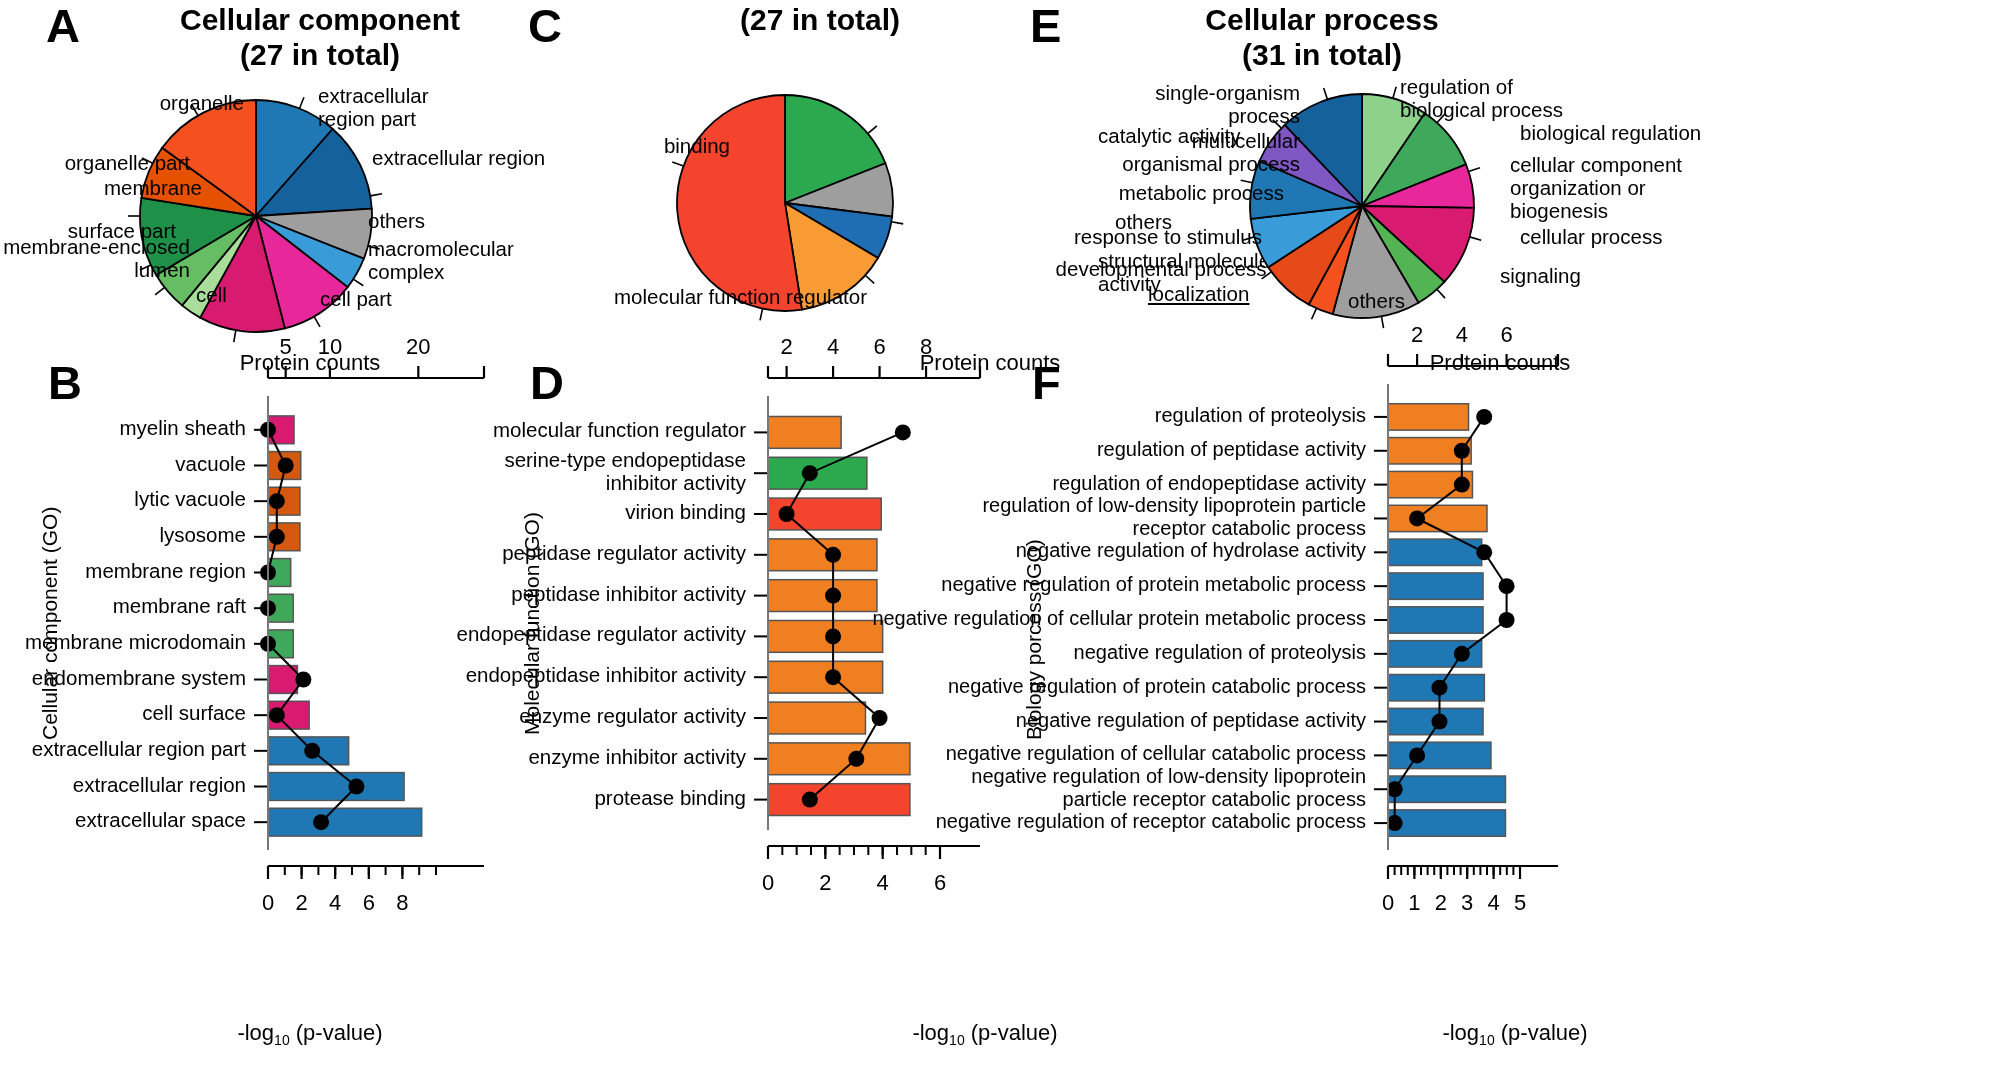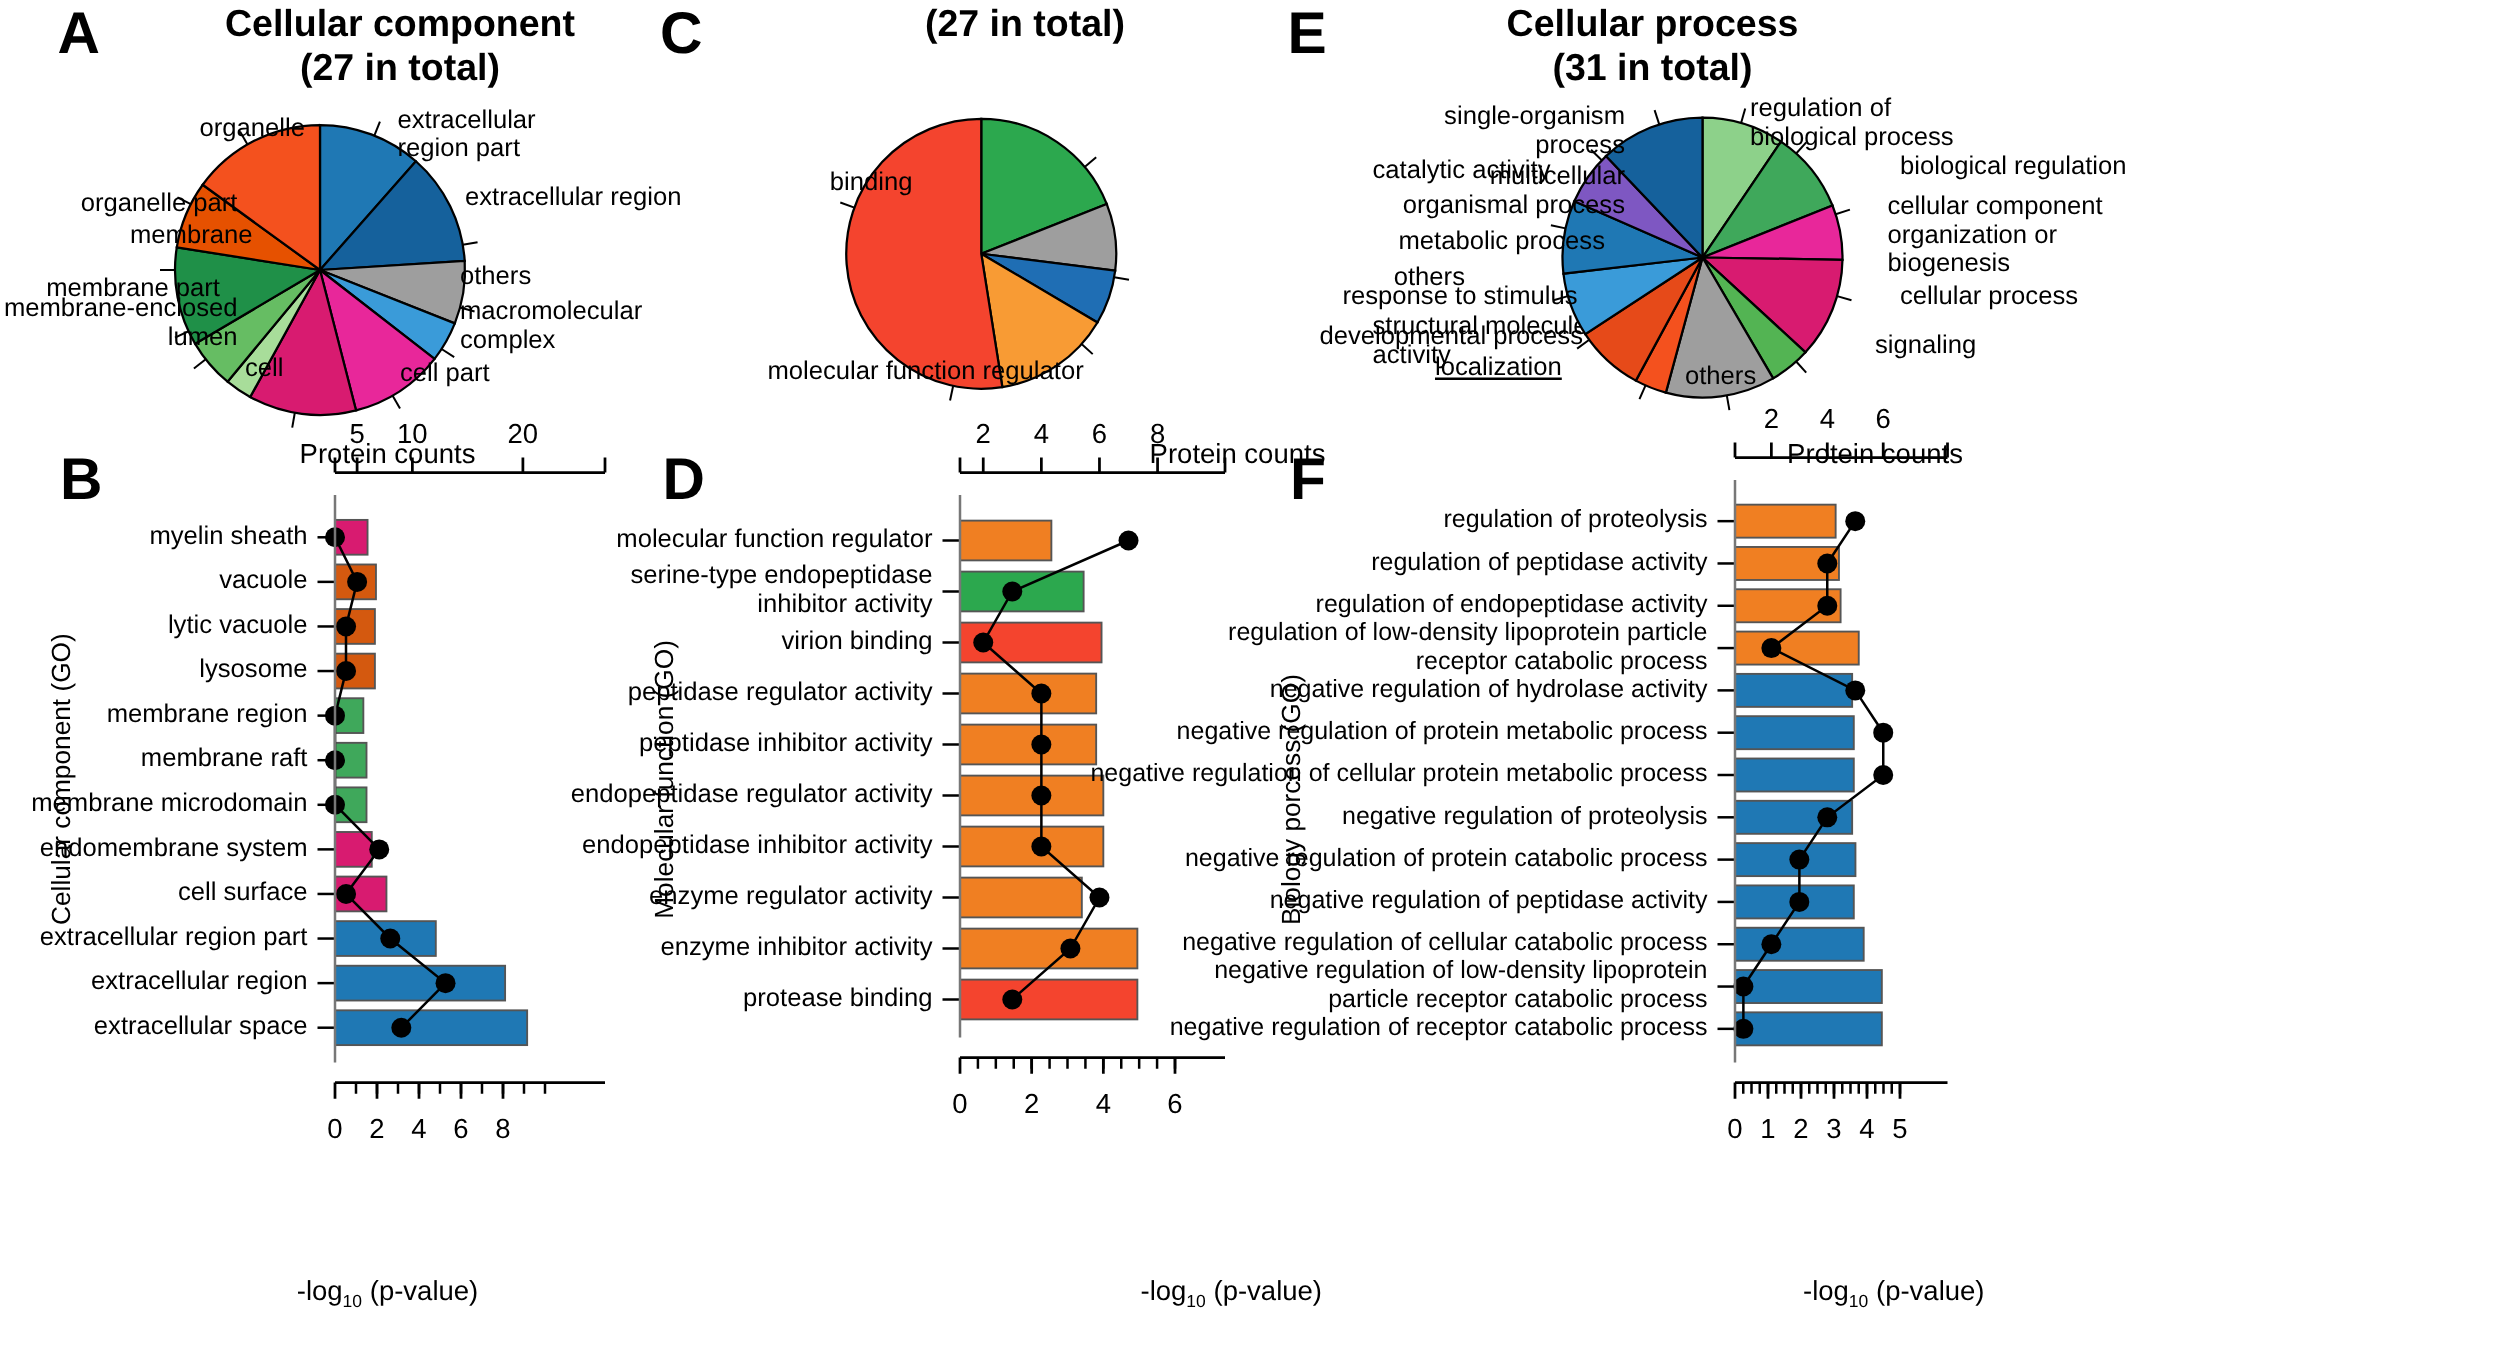--- a/index.html
+++ b/index.html
@@ -61,21 +61,21 @@
 <div class="pielbl r" style="left:318px;top:85px;">extracellular
 region part</div>
 <div class="pielbl r" style="left:372px;top:147px;">extracellular region</div>
 <div class="pielbl r" style="left:368px;top:210px;">others</div>
 <div class="pielbl r" style="left:368px;top:238px;">macromolecular
 complex</div>
 <div class="pielbl r" style="left:320px;top:288px;">cell part</div>
 <div class="pielbl c" style="left:196px;top:284px;">cell</div>
 <div class="pielbl l" style="left:0px;top:236px;width:190px;text-align:right;">membrane-enclosed
 lumen</div>
-<div class="pielbl l" style="left:0px;top:220px;width:176px;text-align:right;">membrane part</div>
+<div class="pielbl l" style="left:0px;top:220px;width:176px;text-align:right;">surface part</div>
 <div class="pielbl l" style="left:0px;top:177px;width:160px;text-align:right;padding-left:42px;">membrane</div>
 <div class="pielbl l" style="left:0px;top:130px;width:190px;text-align:right;margin-top:22px;">organelle part</div>
 <div class="pielbl l" style="left:0px;top:92px;width:244px;text-align:right;">organelle</div>
 
 <div class="plabel" style="left:528px;top:-2px;">C</div>
 <div class="ptitle" style="left:620px;top:2px;width:400px;">
   <div>(27 in total)</div>
 </div>
 
 <div class="panel" style="left:520px;top:0;">

